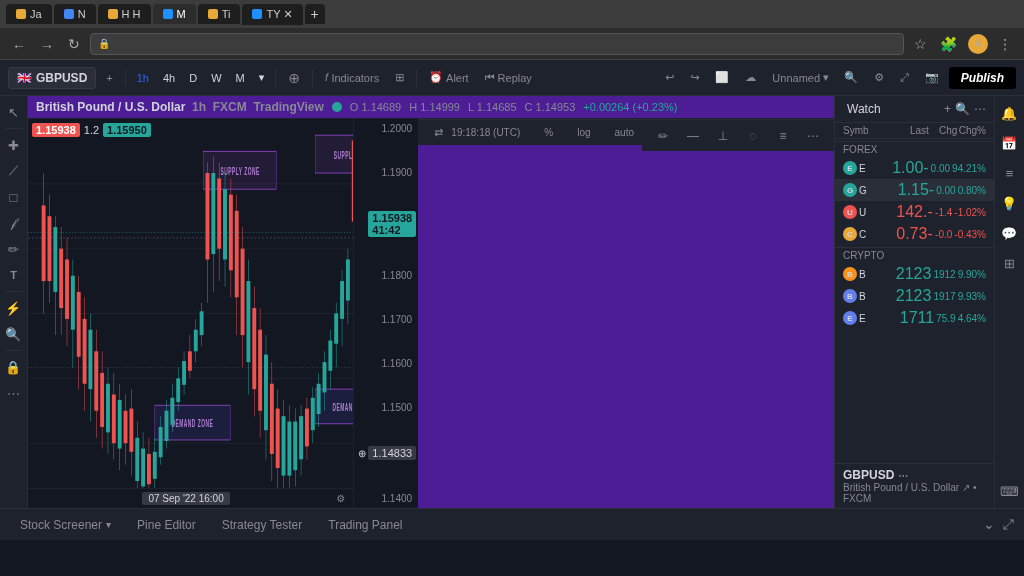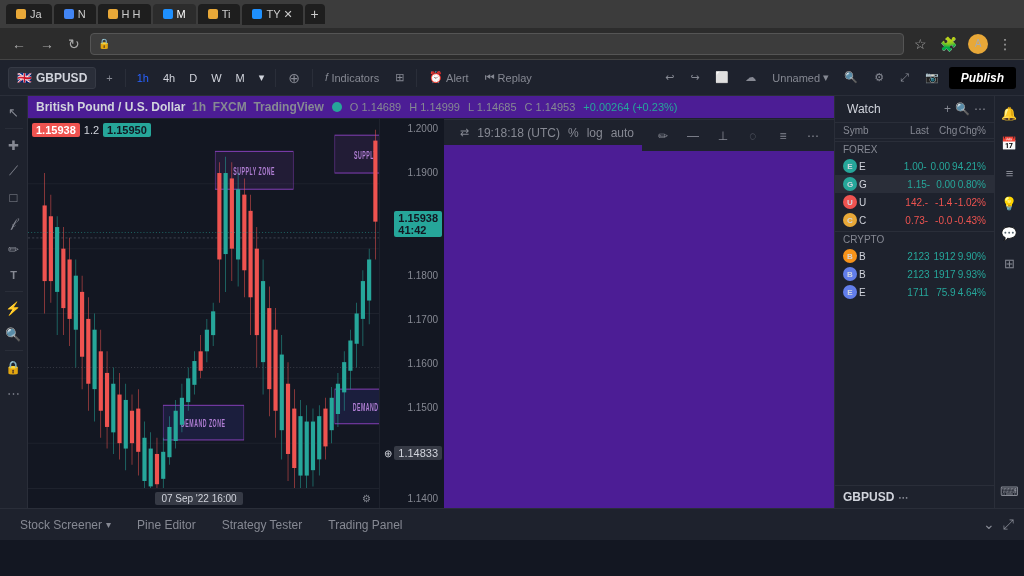--- a/index.html
+++ b/index.html
@@ -44,21 +44,21 @@
     .chart-canvas { flex: 1; position: relative; overflow: hidden; background: #131722; }
     .price-label { display: flex; align-items: center; justify-content: flex-end; padding-right: 4px; }
     .current-price { background: #26a69a; color: #131722; padding: 1px 4px; font-size: 11px; font-weight: 700; border-radius: 2px; }
     .crosshair-price { background: #363a45; color: #d1d4dc; padding: 1px 4px; font-size: 11px; border-radius: 2px; }
     .time-label { background: #363a45; color: #d1d4dc; padding: 1px 6px; border-radius: 2px; font-size: 10px; }
 
     
     .chart-controls { height: 26px; background: #1e222d; border-top: 1px solid #2a2e39; display: flex; align-items: center; padding: 0 8px; gap: 8px; font-size: 11px; color: #868993; }
     .tf-btns { display: flex; gap: 2px; }
     .tf-mini-btn { padding: 1px 5px; border-radius: 2px; cursor: pointer; color: #868993; font-size: 11px; }
-    .chart-status { margin-left: auto; display: flex; align-items: center; gap: 8px; font-size: 12px; color: #868993; }
+    .chart-status { margin-left: auto; display: flex; align-items: center; gap: 24px; font-size: 10px; color: #868993; }
 
     
     .drawing-toolbar { height: 32px; background: #1e222d; border-top: 1px solid #2a2e39; display: flex; align-items: center; padding: 0 8px; gap: 4px; }
     .draw-btn { width: 26px; height: 24px; display: flex; align-items: center; justify-content: center; color: #868993; cursor: pointer; border-radius: 3px; font-size: 12px; }
 
     
     .right-panel { width: 160px; background: #1e222d; border-left: 1px solid #2a2e39; display: flex; flex-direction: column; }
     .rp-tabs { display: flex; align-items: center; padding: 4px 8px; gap: 4px; border-bottom: 1px solid #2a2e39; }
     .rp-tab { font-size: 12px; color: #868993; cursor: pointer; padding: 2px 4px; }
     .rp-tab.active { color: #d1d4dc; }
@@ -69,21 +69,21 @@
     .wh-symb { flex: 2; }
     .wh-last { flex: 1; text-align: right; }
     .wh-chg { flex: 1; text-align: right; }
     .wh-chgp { flex: 1; text-align: right; }
 
     .watchlist-section { padding: 2px 8px; font-size: 10px; color: #868993; text-transform: uppercase; border-top: 1px solid #2a2e39; margin-top: 2px; }
     .watchlist-item { display: flex; align-items: center; padding: 2px 8px; gap: 2px; cursor: pointer; }
     .watchlist-item.active { background: #2a2e39; }
     .wi-icon { width: 14px; height: 14px; border-radius: 50%; display: flex; align-items: center; justify-content: center; font-size: 8px; font-weight: 700; flex-shrink: 0; }
     .wi-symb { flex: 2; font-size: 10px; color: #d1d4dc; }
-    .wi-last { flex: 1; text-align: left; font-size: 10px; }
+    .wi-last { flex: 1; text-align: center; font-size: 16px; }
     .wi-chg { flex: 1; text-align: right; font-size: 10px; }
     .wi-chgp { flex: 1; text-align: right; font-size: 10px; }
     .positive { color: #26a69a; }
     .negative { color: #ef5350; }
 
     
     .far-right { width: 30px; background: #1e222d; border-left: 1px solid #2a2e39; display: flex; flex-direction: column; align-items: center; padding: 4px 0; gap: 4px; }
     .fr-btn { width: 26px; height: 26px; display: flex; align-items: center; justify-content: center; color: #868993; cursor: pointer; border-radius: 3px; font-size: 13px; }
     .fr-btn.active { color: #2962ff; }
 
@@ -557,20 +557,21 @@
         <span class="wi-chg positive">75.9</span>
         <span class="wi-chgp positive">4.64%</span>
       </div>
 
       <div style="flex:1;"></div>
       <div class="watchlist-bottom">
         <div class="wb-symbol">
           <span>GBPUSD</span>
           <span style="font-size:10px;color:#868993;">⋯</span>
         </div>
+        <div class="wb-desc">British Pound / U.S. Dollar ↗ • FXCM</div>
       </div>
     </div>
 
     <div class="far-right">
       <div class="fr-btn">🔔</div>
       <div class="fr-btn">📅</div>
       <div class="fr-btn">≡</div>
       <div class="fr-btn active">💡</div>
       <div class="fr-btn">💬</div>
       <div class="fr-btn">⊞</div>

